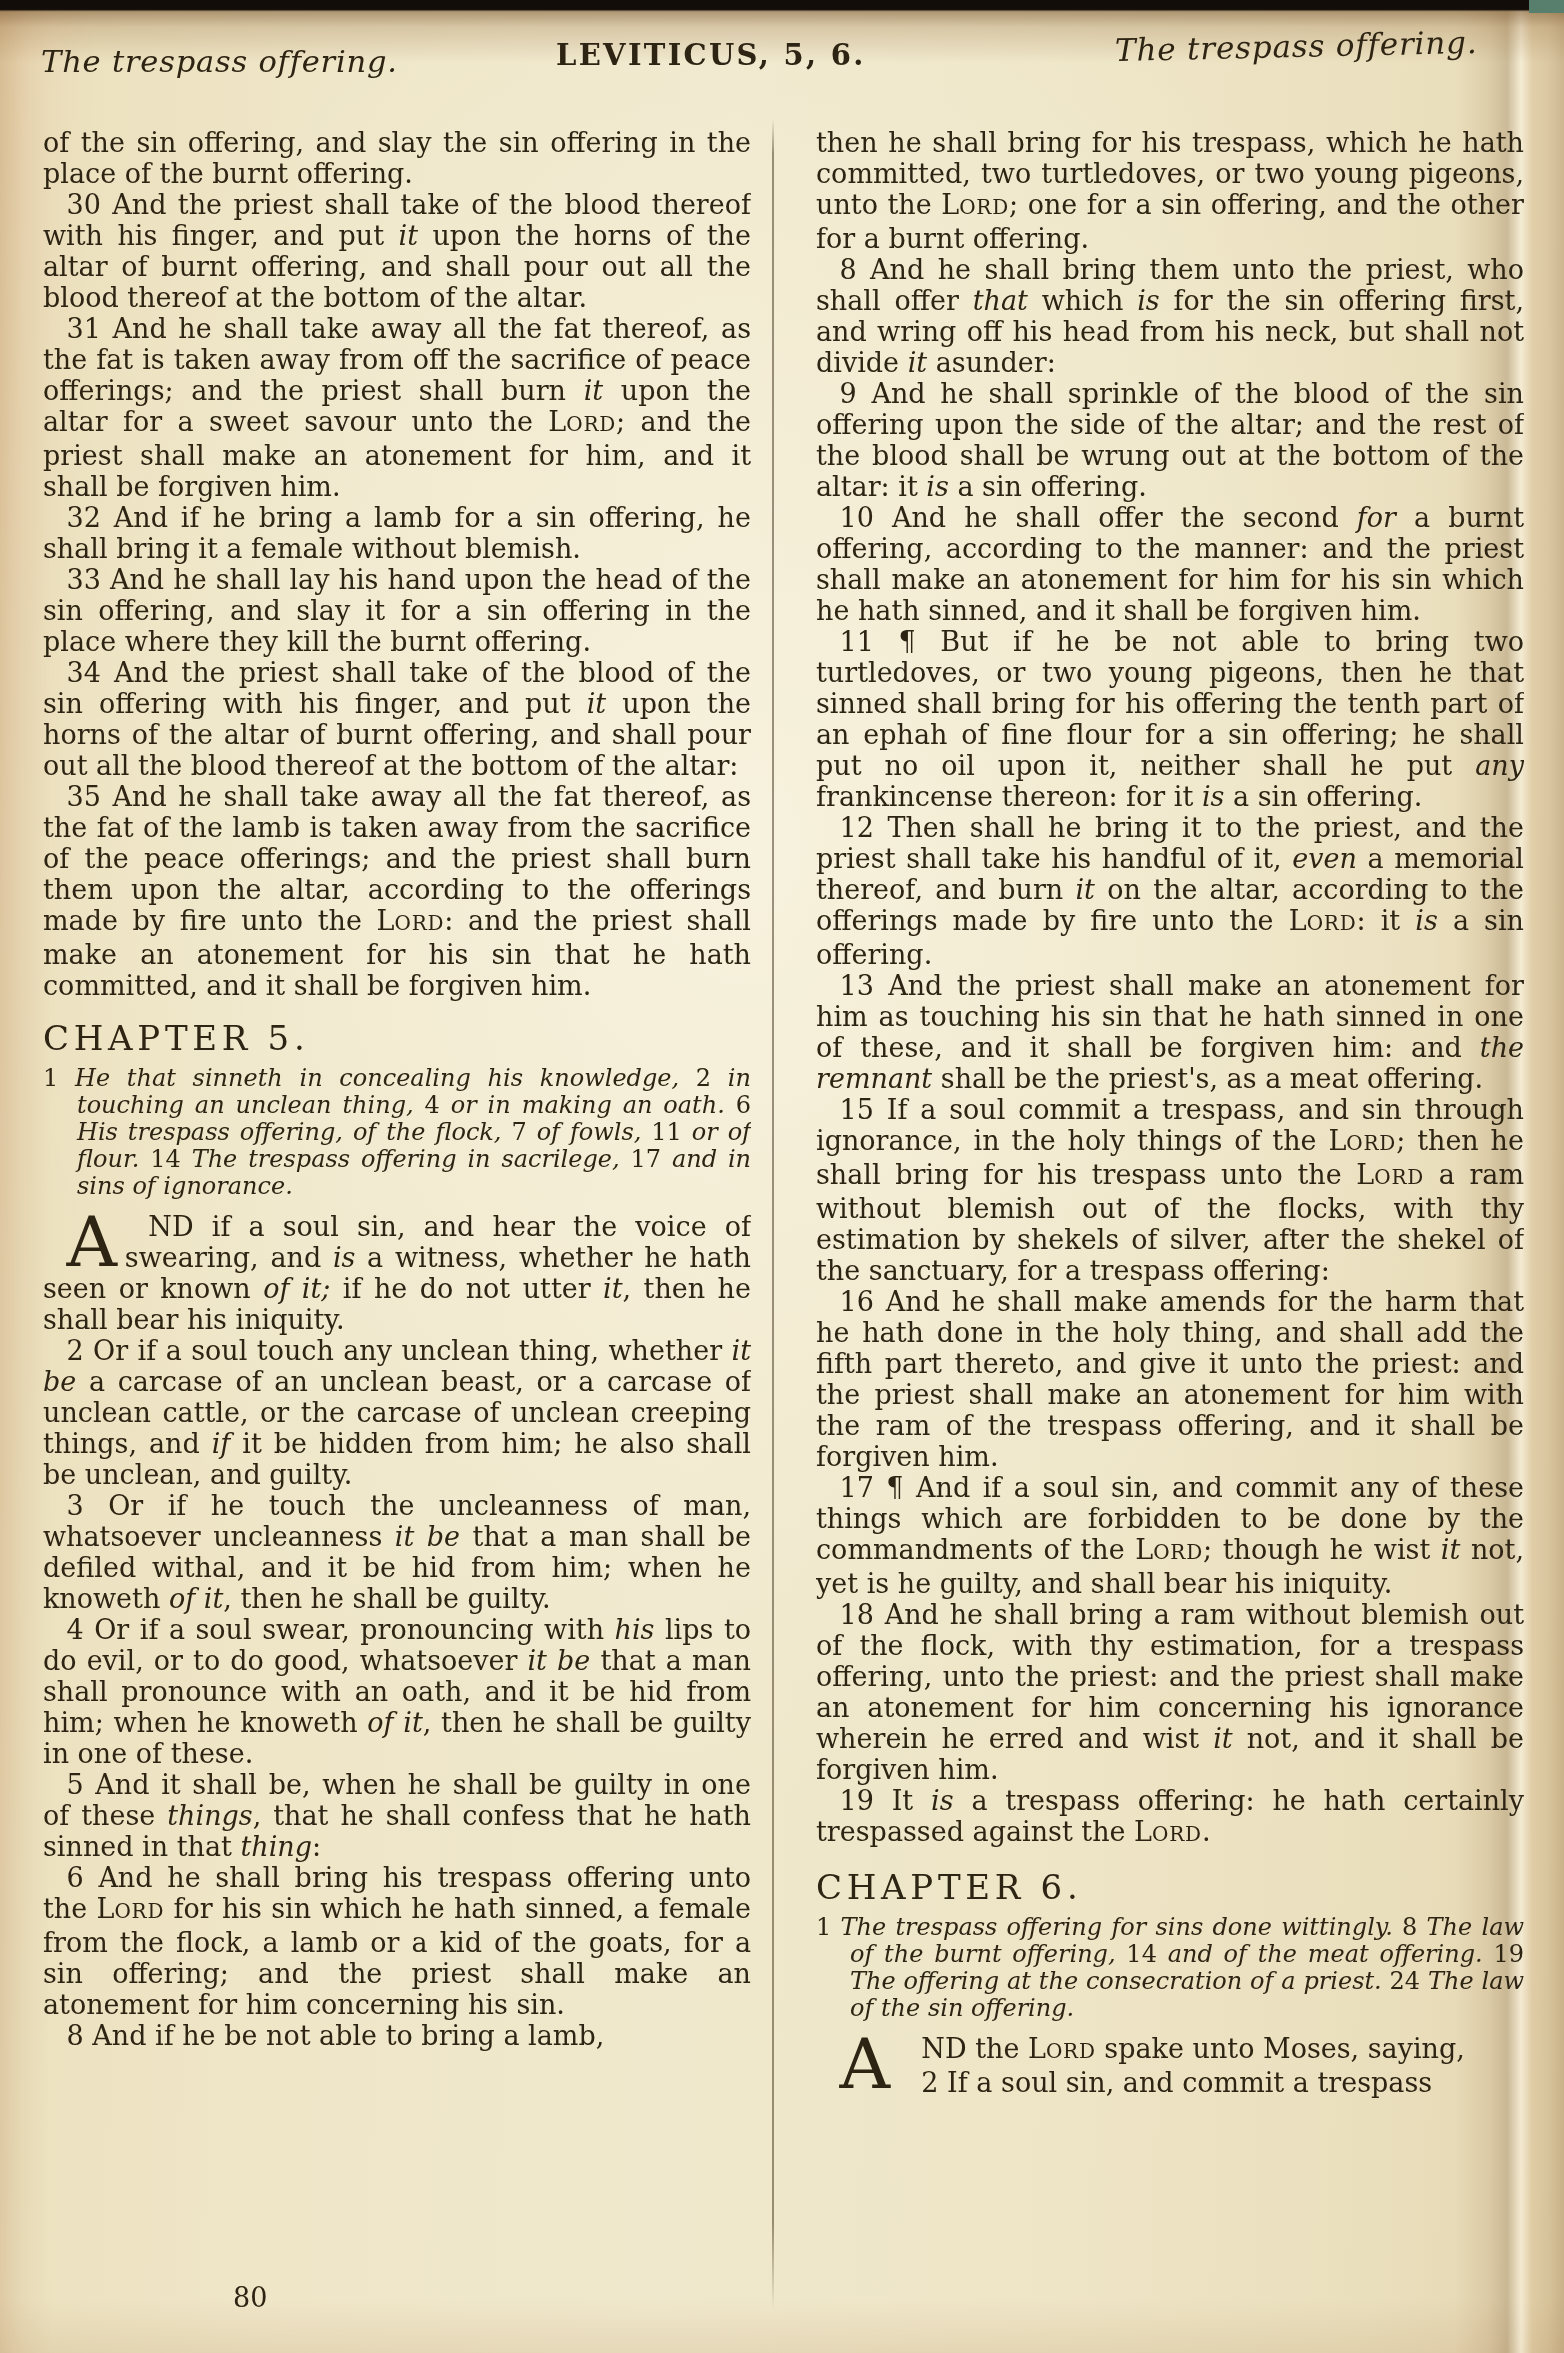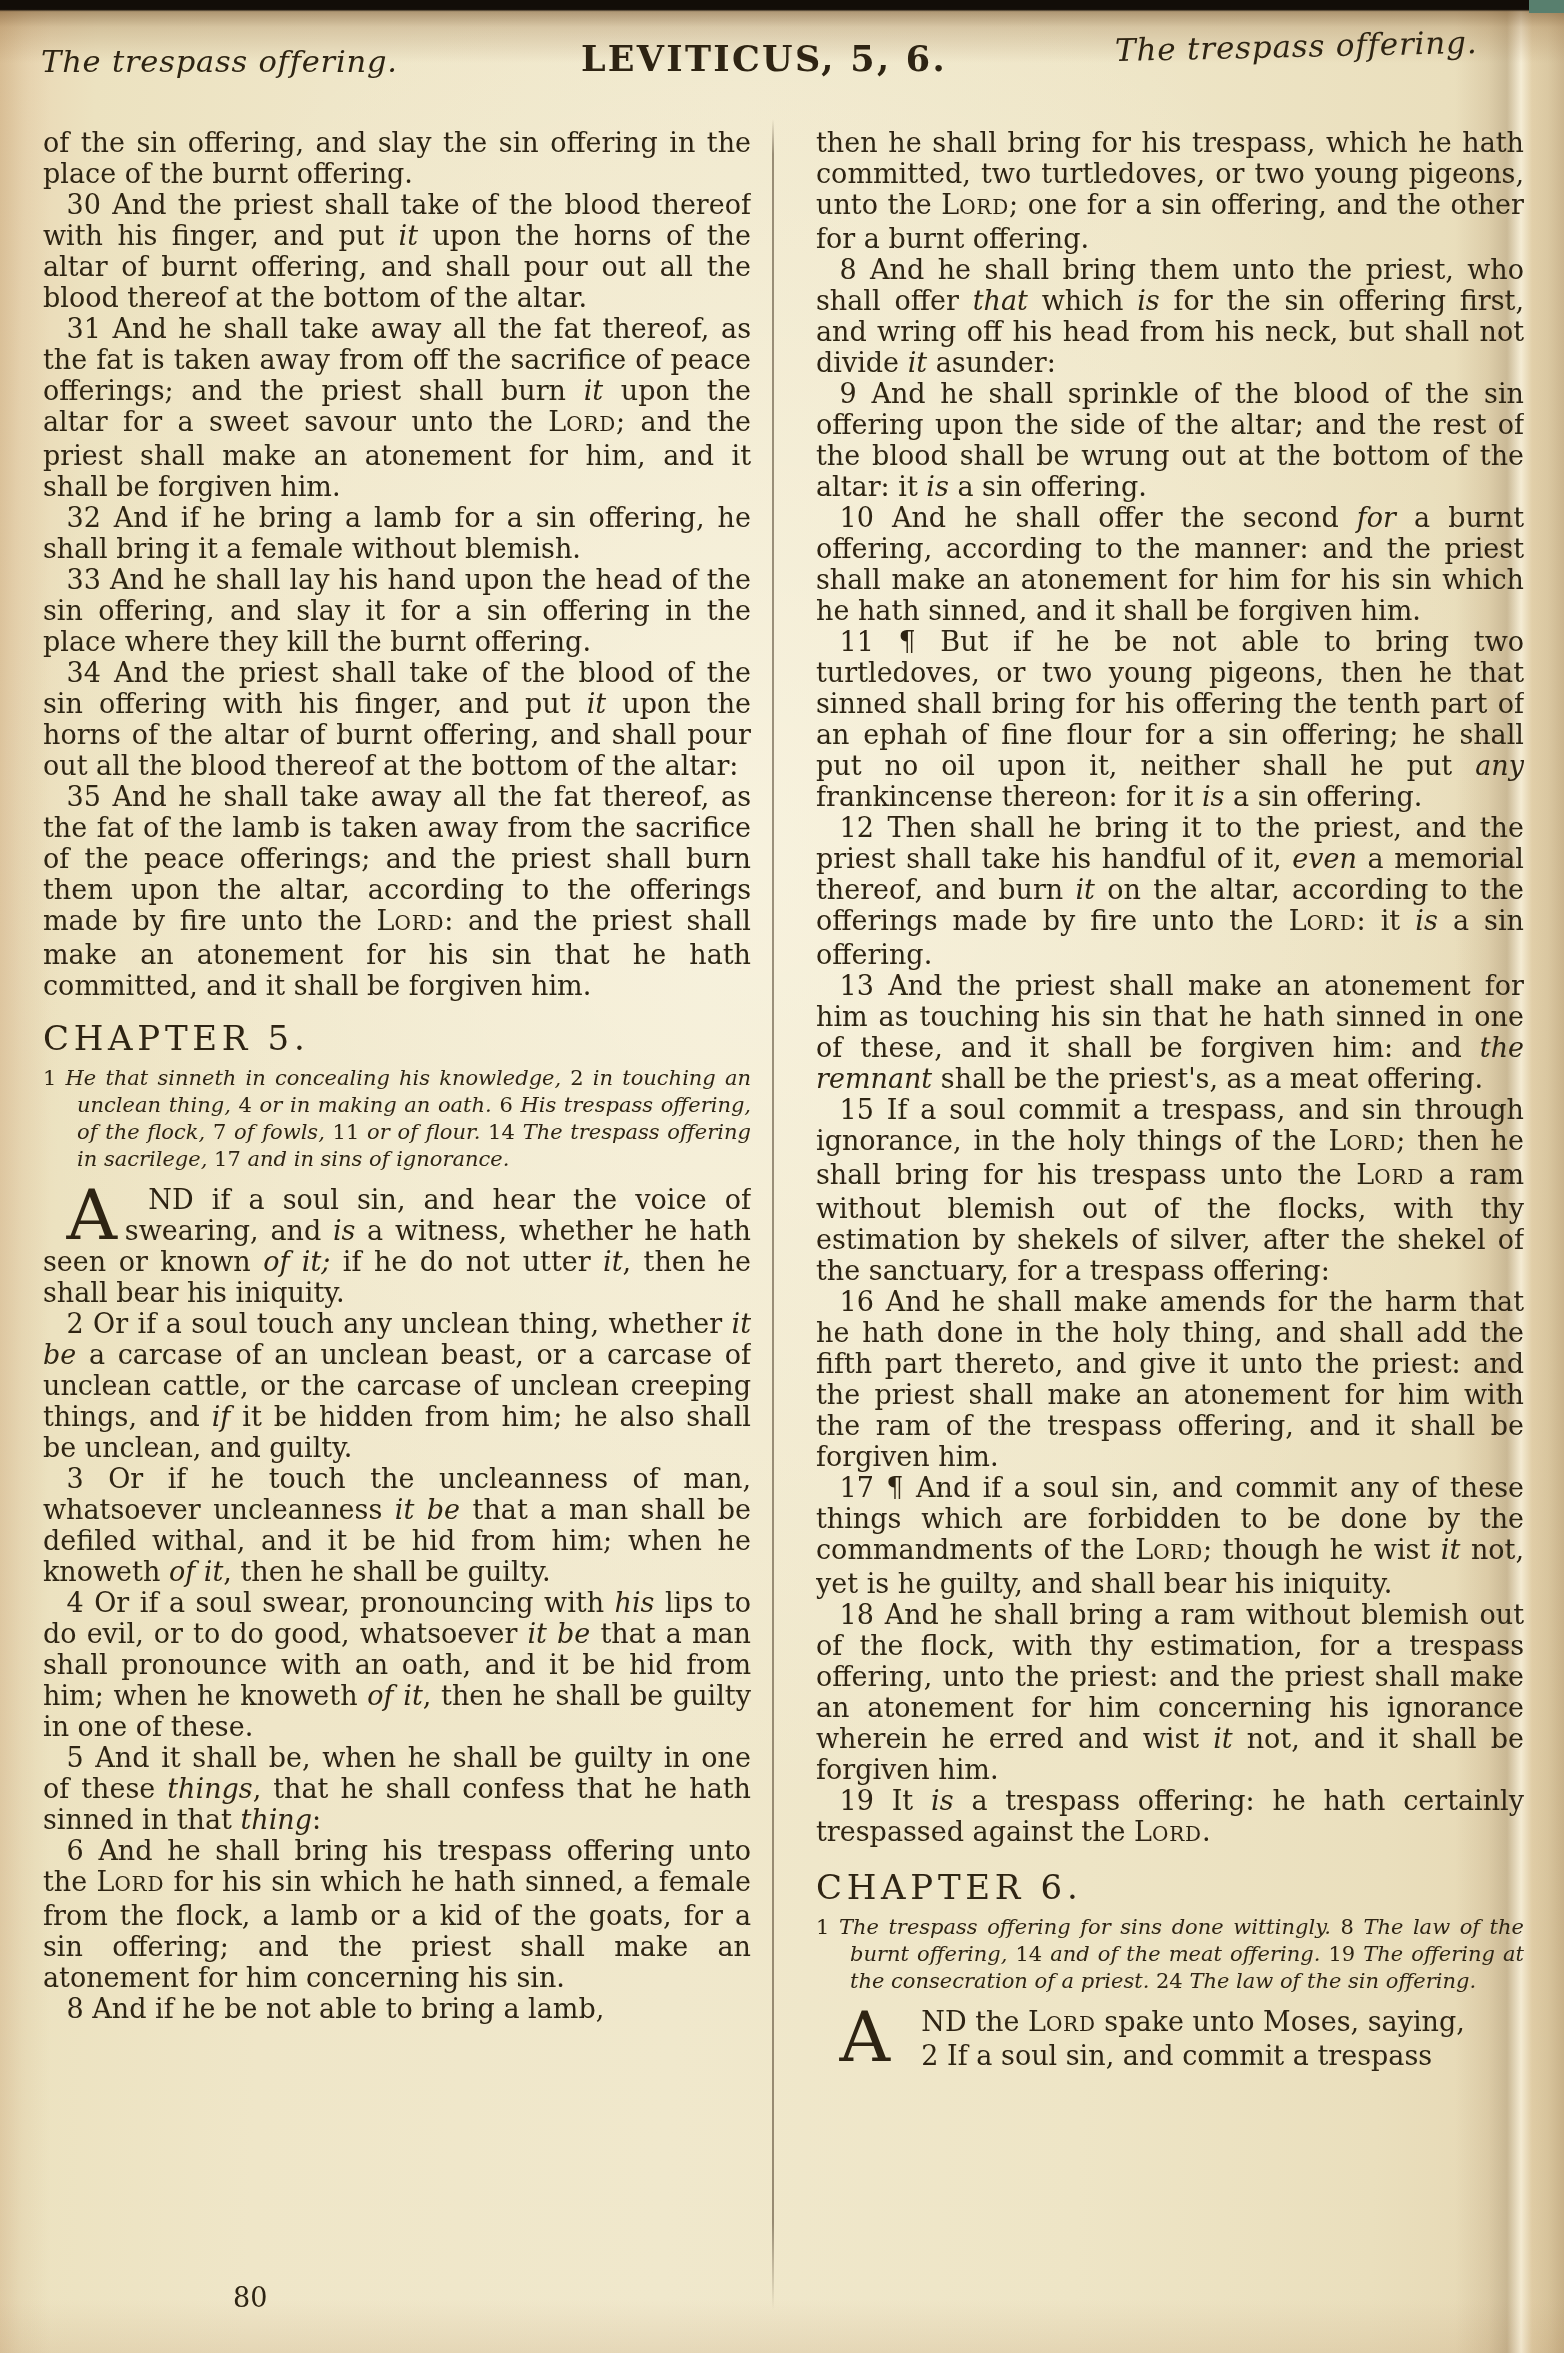--- a/index.html
+++ b/index.html
@@ -24,41 +24,41 @@
       linear-gradient(180deg, rgba(18,13,8,1) 0px, rgba(18,13,8,1) 9.4px, rgba(122,86,46,0.55) 11.7px, rgba(152,112,66,0.28) 27px, rgba(152,112,66,0) 63px),
       linear-gradient(90deg, rgba(0,0,0,0) 1455px, rgba(140,100,55,0.12) 1488px, rgba(100,68,32,0.22) 1507px, rgba(255,250,235,0.55) 1521px, rgba(212,182,138,0.30) 1532px, rgba(162,122,72,0.18) 1548px, rgba(138,98,54,0.30) 1565px),
       linear-gradient(90deg, rgba(192,152,106,0.30) 0px, rgba(192,152,106,0.12) 22px, rgba(192,152,106,0) 51px),
       linear-gradient(0deg, rgba(192,156,112,0.22) 0px, rgba(192,156,112,0) 55px);
   }
   .cover-corner{
     position:absolute;top:0;right:0;width:36px;height:12.5px;
     background:#587f6e;
   }
   .head-left{position:absolute;left:41px;top:44px;font-style:italic;font-size:30.5px;letter-spacing:0.8px;}
-  .head-center{position:absolute;left:556px;top:38px;width:391px;text-align:right;font-size:35px;font-weight:bold;letter-spacing:2.3px;}
+  .head-center{position:absolute;left:556px;top:38px;width:391px;text-align:left;font-size:29px;font-weight:bold;letter-spacing:2.3px;}
   .head-right{position:absolute;right:88px;top:28px;font-style:italic;font-size:31px;letter-spacing:0.8px;transform:rotate(-1.3deg);}
   .divider{
     position:absolute;left:772px;top:119px;width:1.6px;height:2191px;
     background:linear-gradient(rgba(62,46,26,0) 0px,rgba(62,46,26,0.5) 35px,rgba(62,46,26,0.5) 96%,rgba(62,46,26,0));
   }
   .col{
     position:absolute;top:127px;width:708px;
     text-align:justify;font-size:27px;line-height:31px;
     overflow:hidden;
   }
   .col-left{left:43px;height:2160px;}
   .col-right{left:816px;height:2227px;}
   .col p{margin:0;text-indent:23.5px;}
   .col p.continuation{text-indent:0;}
   .col p.chapter-heading{
     text-align:left;text-indent:0;font-size:34px;line-height:36px;
     letter-spacing:4.7px;margin:19px 0 9.4px;
   }
   .col p.chapter-summary{
-    font-size:21px;line-height:27px;
+    font-size:24px;line-height:27px;
     padding-left:34px;text-indent:-34px;margin:0 0 11px;
   }
   .dropcap{
     float:left;font-size:70px;line-height:55px;
     padding:3.9px 7.8px 0 0;
   }
   .sc{font-size:0.74em;letter-spacing:0.8px;}
   .page-num{
     position:absolute;left:233px;top:2282px;width:94px;
     font-size:27px;

